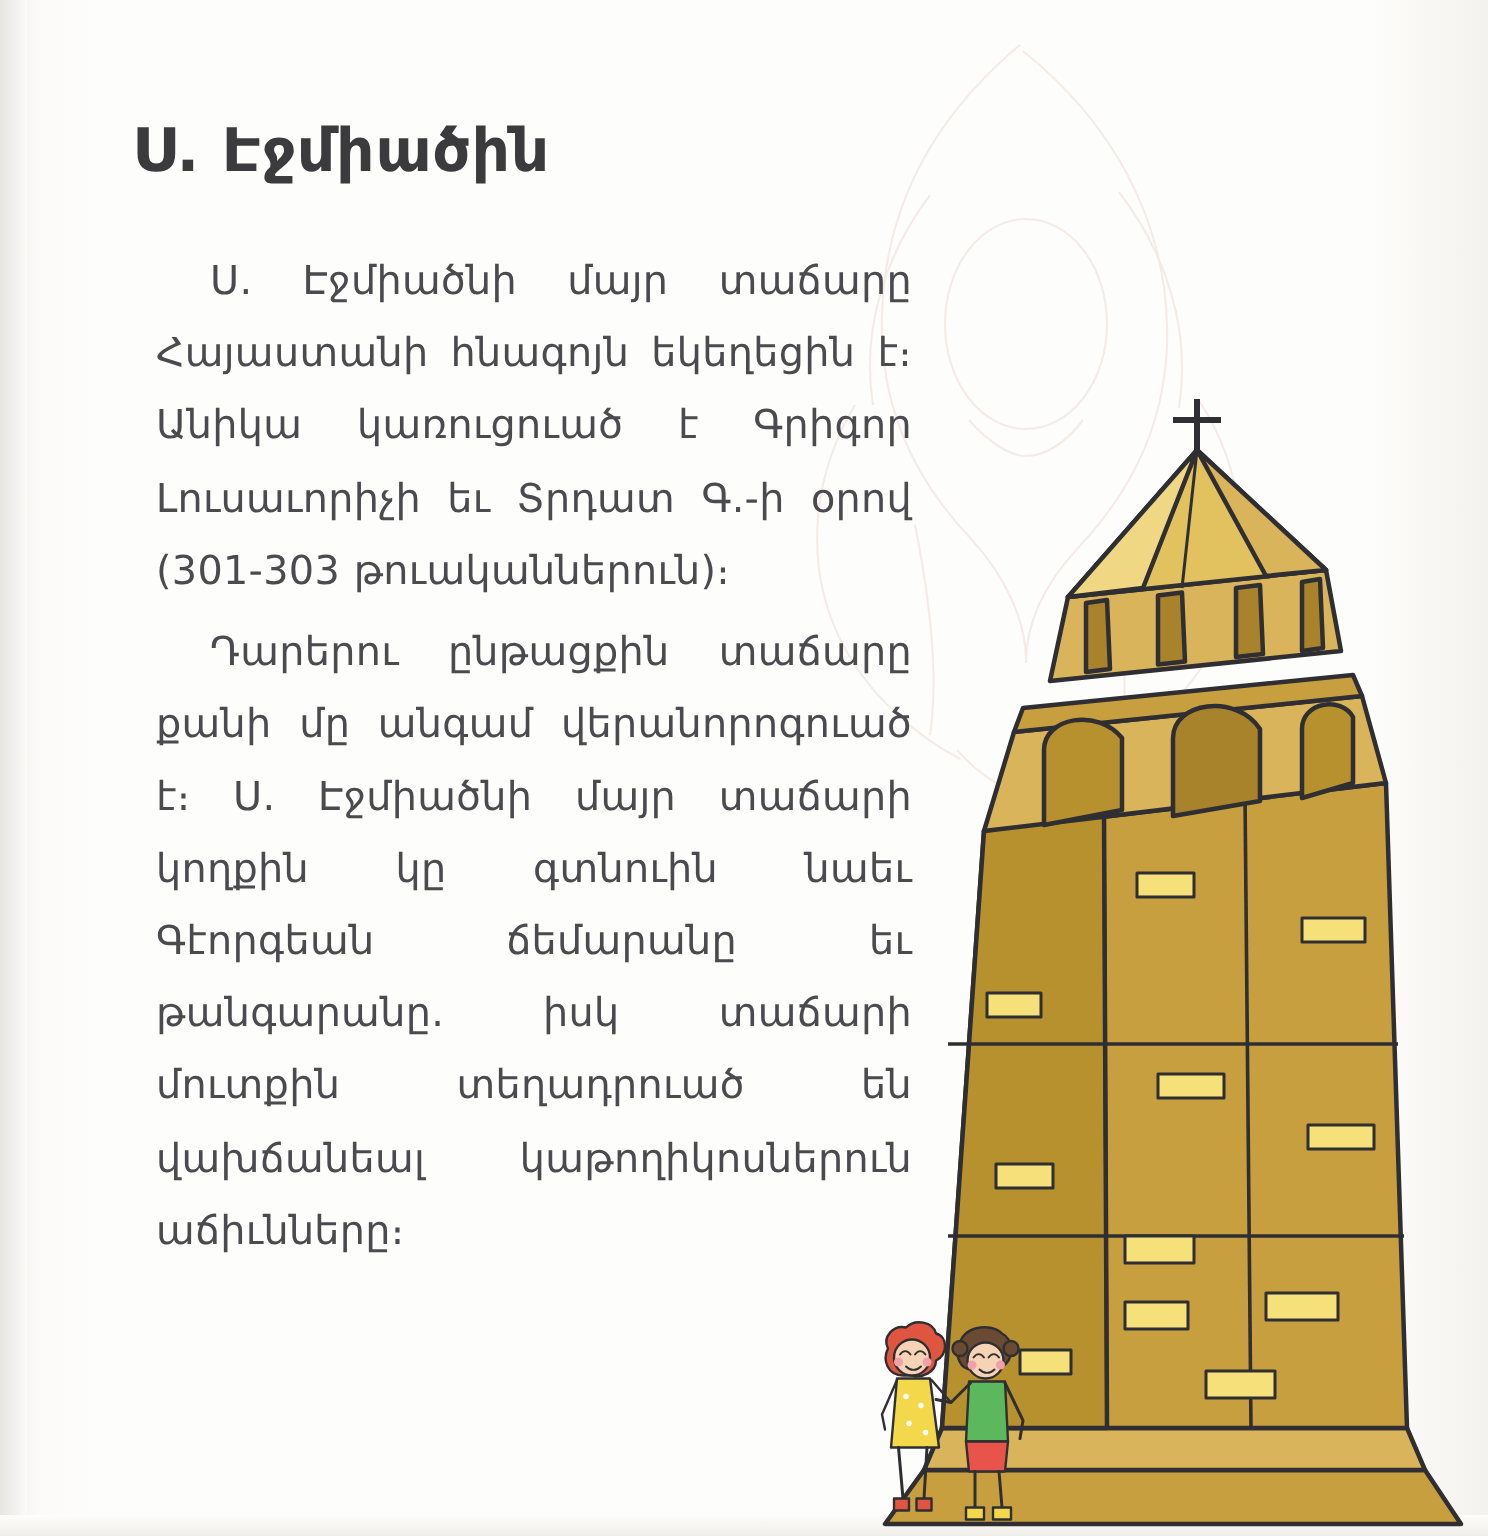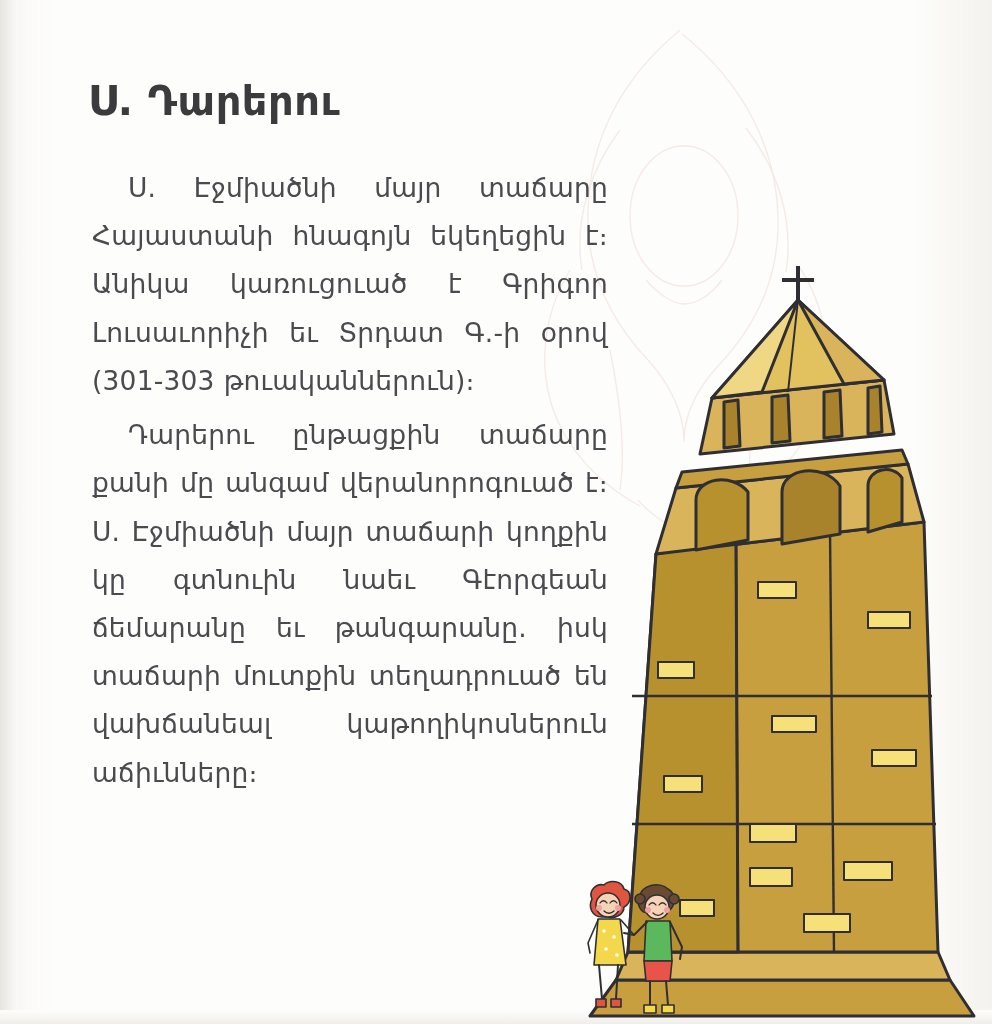--- a/index.html
+++ b/index.html
@@ -62,21 +62,21 @@
     font-family: "DejaVu Sans", sans-serif;
   }
 
   .para {
     font-size: 26.5px;
     line-height: 1.82;
     color: #4a4a4f;
     text-align: justify;
     text-justify: inter-word;
     text-indent: 36px;
-    margin: 0 0 6px 4px;
+    margin: 0 0 6px 16px;
     letter-spacing: 0.2px;
     word-spacing: 0.5px;
   }
   .para:last-child { margin-bottom: 0; }
 
   
   .illustration {
     position: absolute;
     right: 0;
     bottom: 0;
@@ -109,21 +109,21 @@
   <path d="M140 330 C150 380 156 430 150 470"></path>
   <path d="M292 330 C282 380 276 430 282 470"></path>
   <path d="M168 480 C186 500 206 510 216 512 C228 510 248 500 266 480"></path>
   <path d="M196 520 C198 550 200 570 202 590"></path>
   <path d="M232 520 C230 550 228 570 226 590"></path>
   <ellipse cx="214" cy="196" rx="54" ry="70"></ellipse>
   <path d="M176 260 C190 276 204 284 214 284 C226 284 240 276 252 260"></path>
 </svg>
 
 <div class="content">
-  <h1 class="title">Ս. Դարերու</h1>
+  <h1 class="title">Ս. Էջմիածին</h1>
   <p class="para">Ս. Էջմիածնի մայր տաճարը Հայաստանի հնագոյն եկեղեցին է։ Անիկա կառուցուած է Գրիգոր Լուսաւորիչի եւ Տրդատ Գ.-ի օրով (301-303 թուականներուն)։</p>
   <p class="para">Դարերու ընթացքին տաճարը քանի մը անգամ վերանորոգուած է։ Ս. Էջմիածնի մայր տաճարի կողքին կը գտնուին նաեւ Գէորգեան ճեմարանը եւ թանգարանը. իսկ տաճարի մուտքին տեղադրուած են վախճանեալ կաթողիկոսներուն աճիւնները։</p>
 </div>
 
 <svg class="illustration" viewBox="0 0 420 760" fill="none">
   <g stroke="#2f2f33" stroke-width="3" stroke-linejoin="round">
 
     <path d="M18 752 L402 752 L378 716 L44 716 Z" fill="#c79f3f"></path>
     <path d="M44 716 L378 716 L366 688 L56 688 Z" fill="#d9b45a"></path>
 

